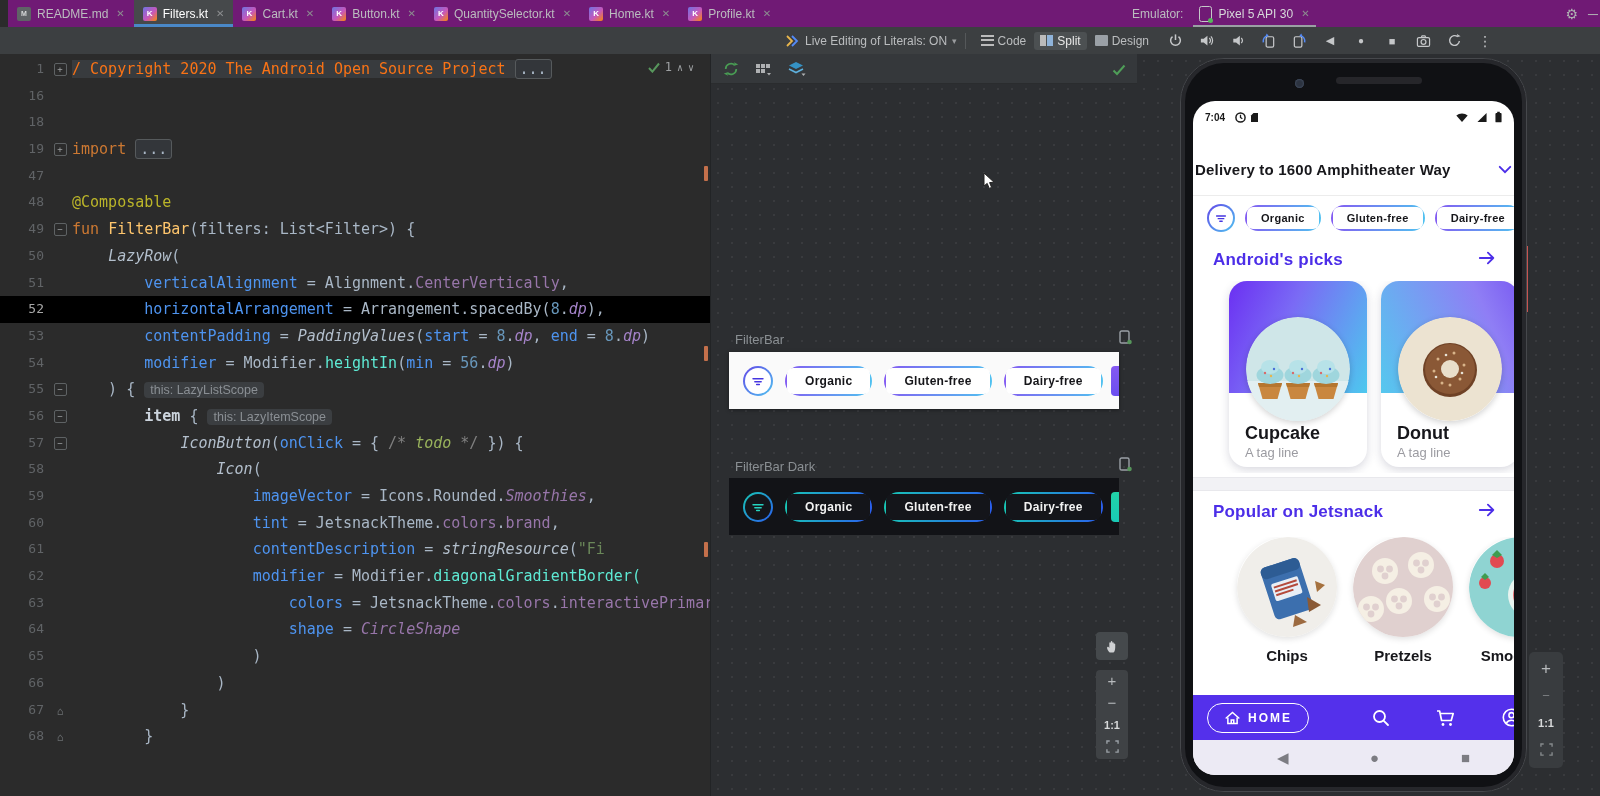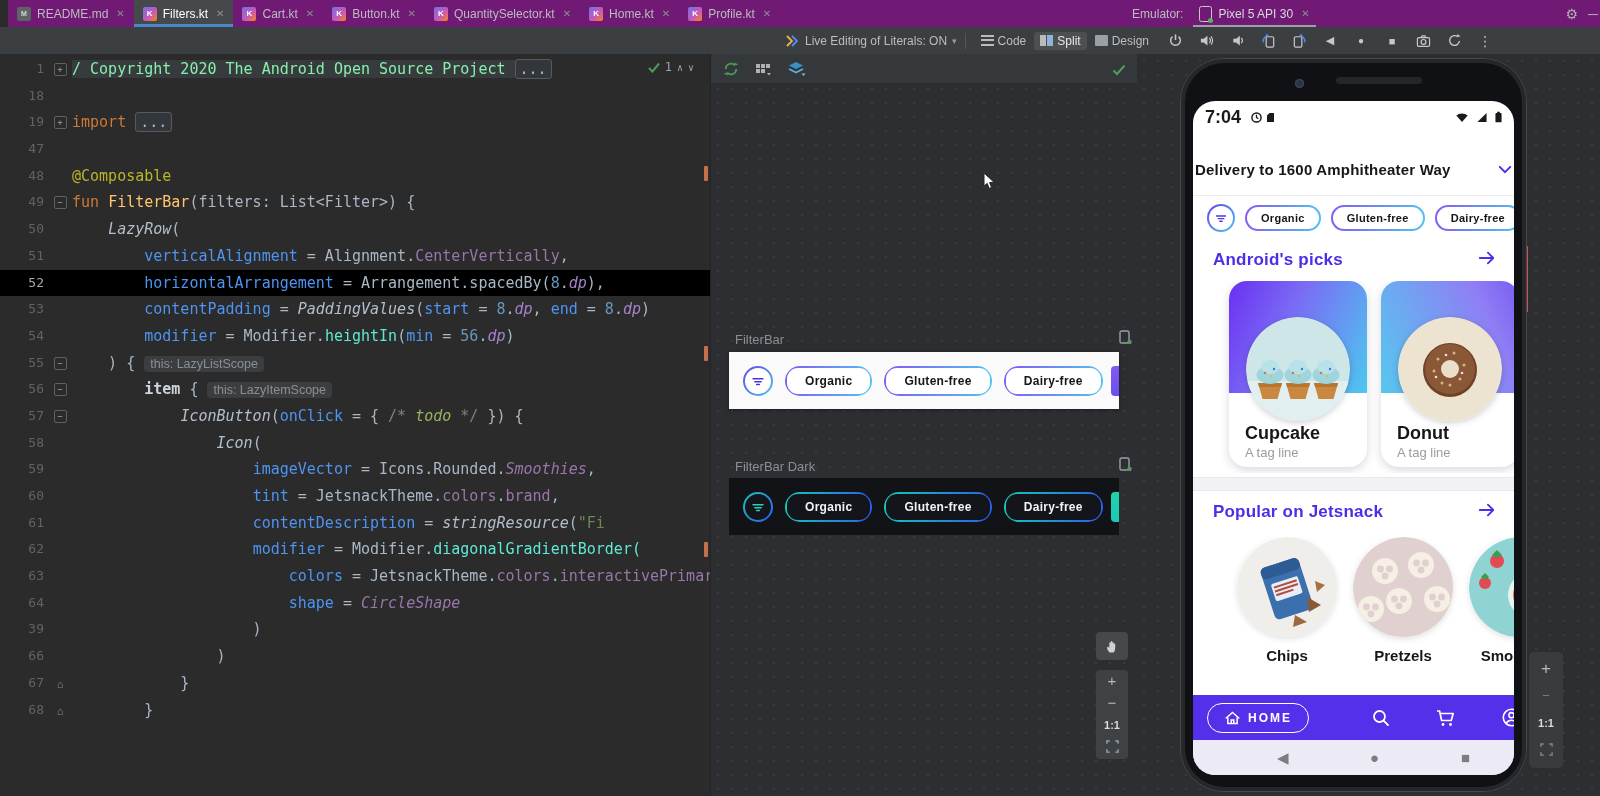--- a/index.html
+++ b/index.html
@@ -48,39 +48,39 @@
   .c-p{color:#a9b7c6}.c-kw{color:#cc7832}.c-fn{color:#ffc66d}.c-ann{color:#bbb529}
   .c-arg{color:#4e94f0}.c-num{color:#6897bb}.c-ext{color:#a583c9;font-style:italic}
   .c-prop{color:#9876aa}.c-propi{color:#9876aa;font-style:italic}
   .c-propu{color:#9876aa;text-decoration-color:#c97a4a}
   .c-cmt{color:#808080}.c-todo{color:#99b35c;font-style:italic}.c-str{color:#6a8759}
   .c-it{font-style:italic;color:#b3bfcc}.c-fnit{color:#5eead4;}
   .c-bold{font-weight:bold;color:#ccd4dd}
   .c-fold{background:#33363a;border:1px solid #565a5c;border-radius:3px;padding:0 4px;color:#a9b7c6}
   .c-hint{background:#3b3e41;border-radius:4px;padding:1px 6px;color:#8a8f94;font-size:12.5px;
           font-family:"Liberation Sans",sans-serif}
-  .c-cmtbg{color:#86efac;background:#383b3e}
+  .c-cmtbg{color:#f97316;background:#383b3e}
   .insp{position:absolute;right:16px;top:6px;display:flex;align-items:center;gap:5px;color:#9da0a2;font-size:12px}
   .stripe{position:absolute;right:1px;width:5px;background:transparent}
   .stripe .mark{position:absolute;left:0;width:4px;height:15px;background:#c4704b;border-radius:1px}
   
   .dots{background-color:#2c2e31;background-image:radial-gradient(rgba(205,210,215,.08) 1px,transparent 1.3px);background-size:14px 14px}
   .preview{position:absolute;left:710px;top:54px;width:427px;height:742px;border-left:1px solid #222426;overflow:hidden}
   .ptoolbar{position:absolute;left:0;top:0;width:100%;height:30px;background:#35383b;display:flex;align-items:center;
             gap:16px;padding-left:12px;box-sizing:border-box;border-bottom:1px solid #2a2c2e}
   .pt-ico{display:inline-flex;align-items:center}
   .pt-check{position:absolute;right:12px;top:8px}
   .pv-label{position:absolute;color:#8a8f93;font-size:13px}
   .pv-target{position:absolute;right:6px}
   .strip{position:absolute;left:18px;width:390px;height:57px;display:flex;align-items:center;gap:12px;
          padding-left:14px;box-sizing:border-box;overflow:hidden}
   .strip.light{background:#fafafa;box-shadow:0 1px 4px rgba(0,0,0,.4)}
   .strip.darkbg{background:#121317}
   .chip{display:inline-flex;padding:2px;border-radius:17px;background:linear-gradient(100deg,#8559f2,#4fc4f0);flex:none}
-  .chip-in{background:#fff;border-radius:11px;padding:6px 18px;font-weight:bold;font-size:12px;color:#16161a;letter-spacing:.3px}
+  .chip-in{background:#fff;border-radius:6px;padding:6px 18px;font-weight:bold;font-size:12px;color:#16161a;letter-spacing:.3px}
   .chip.dark{background:linear-gradient(100deg,#17c9b4,#2b5cf0)}
   .chip.dark .chip-in{background:#14151a;color:#f2f2f2}
   .chip.mini .chip-in{padding:5px 14px;font-size:11px}
   .fcirc{width:30px;height:30px;border-radius:50%;padding:2px;box-sizing:border-box;flex:none;
          background:linear-gradient(135deg,#6246e8,#4fc4f0);display:flex}
   .fcirc .fin{flex:1;border-radius:50%;background:#fff;display:flex;align-items:center;justify-content:center}
   .fcirc.dark{background:linear-gradient(135deg,#17c9b4,#2b5cf0)}
   .fcirc.dark .fin{background:#14151a}
   .sliver{position:absolute;right:0;width:8px;height:30px;border-radius:4px 0 0 4px}
   .panzoom{position:absolute;right:10px;display:flex;flex-direction:column;align-items:center}
@@ -94,21 +94,21 @@
   .estripe{position:absolute;left:387px;top:192px;width:4px;height:66px;background:#c75450}
   .ezoom{position:absolute;left:392px;top:598px;width:34px;border-radius:5px;background:#393c3f;
          display:flex;flex-direction:column;align-items:center;gap:13px;padding:10px 0}
   .phone{position:absolute;left:43px;top:4px;width:345px;height:732px;background:#101114;border-radius:44px;
          border:1px solid #46484c;box-shadow:inset 0 0 0 4px #26272b}
   .speaker{position:absolute;left:155px;top:18px;width:86px;height:7px;border-radius:4px;background:#26262a}
   .camdot{position:absolute;left:114px;top:20px;width:9px;height:9px;border-radius:50%;background:#2c3340;box-shadow:inset 0 0 2px #5a6a82}
   .screen{position:absolute;left:12px;top:42px;width:321px;height:674px;background:#fff;border-radius:22px;overflow:hidden}
   
   .sbar{position:absolute;left:0;top:0;width:100%;height:26px;display:flex;align-items:center;padding:6px 12px 0;box-sizing:border-box;color:#1a1a1a}
-  .sbar .time{font-size:18px;font-weight:bold;margin-right:6px}
+  .sbar .time{font-size:10px;font-weight:bold;margin-right:6px}
   .s-ico{display:inline-flex;margin-left:4px}
   .sbar .right{margin-left:auto;display:flex;align-items:center;gap:3px}
   .delivery{position:absolute;left:0;top:48px;width:100%;height:40px;display:flex;align-items:center;padding:0 2px;box-sizing:border-box}
   .delivery .txt{font-size:15px;font-weight:bold;color:#17171b;letter-spacing:.2px}
   .delivery .chev{margin-left:auto}
   .hairline{position:absolute;left:0;top:94px;width:100%;height:1px;background:#ececec}
   .pchips{position:absolute;left:0;top:100px;width:100%;height:34px;display:flex;align-items:center;gap:10px;padding-left:14px;box-sizing:border-box;overflow:hidden}
   .section-h{position:absolute;left:0;width:100%;display:flex;align-items:center;padding:0 16px 0 20px;box-sizing:border-box}
   .section-h .t{font-size:17px;font-weight:bold;color:#4c2ee8;letter-spacing:.2px}
   .section-h .arr{margin-left:auto}
@@ -262,41 +262,42 @@
           <path d="M10.6 1l.7 3.2 3.2-.7z" fill="#c5c7c9"></path>
         </svg>
       </span>
       <span class="ectrl" style="font-size: 14px;">⋮</span>
     </div>
 </div>
 
 <div class="editor">
   <div style="padding-top:2px">
       <div class="cl"><span class="g-num">1</span><span class="g-fold"><span class="foldbox">+</span></span><span class="code"><span class="c-cmtbg">/ Copyright 2020 The Android Open Source Project </span><span class="c-fold">...</span></span></div>
+      <div class="cl"><span class="g-num">16</span><span class="g-fold"></span><span class="code"></span></div>
       <div class="cl"><span class="g-num">18</span><span class="g-fold"></span><span class="code"></span></div>
       <div class="cl"><span class="g-num">19</span><span class="g-fold"><span class="foldbox">+</span></span><span class="code"><span class="c-kw">import</span><span class="c-p"> </span><span class="c-fold">...</span></span></div>
       <div class="cl"><span class="g-num">47</span><span class="g-fold"></span><span class="code"></span></div>
       <div class="cl"><span class="g-num">48</span><span class="g-fold"></span><span class="code"><span class="c-ann">@Composable</span></span></div>
       <div class="cl"><span class="g-num">49</span><span class="g-fold"><span class="foldbox">−</span></span><span class="code"><span class="c-kw">fun </span><span class="c-fn">FilterBar</span><span class="c-p">(filters: List&lt;Filter&gt;) {</span></span></div>
       <div class="cl"><span class="g-num">50</span><span class="g-fold"></span><span class="code"><span class="c-p">    </span><span class="c-it">LazyRow</span><span class="c-p">(</span></span></div>
       <div class="cl"><span class="g-num">51</span><span class="g-fold"></span><span class="code"><span class="c-p">        </span><span class="c-arg">verticalAlignment</span><span class="c-p"> = Alignment.</span><span class="c-prop">CenterVertically</span><span class="c-p">,</span></span></div>
       <div class="cl hl"><span class="g-num">52</span><span class="g-fold"></span><span class="code"><span class="c-p">        </span><span class="c-arg">horizontalArrangement</span><span class="c-p"> = Arrangement.spacedBy(</span><span class="c-num">8</span><span class="c-p">.</span><span class="c-ext">dp</span><span class="c-p">),</span></span></div>
       <div class="cl"><span class="g-num">53</span><span class="g-fold"></span><span class="code"><span class="c-p">        </span><span class="c-arg">contentPadding</span><span class="c-p"> = </span><span class="c-it">PaddingValues</span><span class="c-p">(</span><span class="c-arg">start</span><span class="c-p"> = </span><span class="c-num">8</span><span class="c-p">.</span><span class="c-ext">dp</span><span class="c-p">, </span><span class="c-arg">end</span><span class="c-p"> = </span><span class="c-num">8</span><span class="c-p">.</span><span class="c-ext">dp</span><span class="c-p">)</span></span></div>
       <div class="cl"><span class="g-num">54</span><span class="g-fold"></span><span class="code"><span class="c-p">        </span><span class="c-arg">modifier</span><span class="c-p"> = Modifier.</span><span class="c-fnit">heightIn</span><span class="c-p">(</span><span class="c-arg">min</span><span class="c-p"> = </span><span class="c-num">56</span><span class="c-p">.</span><span class="c-ext">dp</span><span class="c-p">)</span></span></div>
       <div class="cl"><span class="g-num">55</span><span class="g-fold"><span class="foldbox">−</span></span><span class="code"><span class="c-p">    ) { </span><span class="c-hint">this: LazyListScope</span></span></div>
       <div class="cl"><span class="g-num">56</span><span class="g-fold"><span class="foldbox">−</span></span><span class="code"><span class="c-p">        </span><span class="c-bold">item</span><span class="c-p"> { </span><span class="c-hint">this: LazyItemScope</span></span></div>
       <div class="cl"><span class="g-num">57</span><span class="g-fold"><span class="foldbox">−</span></span><span class="code"><span class="c-p">            </span><span class="c-it">IconButton</span><span class="c-p">(</span><span class="c-arg">onClick</span><span class="c-p"> = { </span><span class="c-cmt">/* </span><span class="c-todo">todo</span><span class="c-cmt"> */</span><span class="c-p"> }) {</span></span></div>
       <div class="cl"><span class="g-num">58</span><span class="g-fold"></span><span class="code"><span class="c-p">                </span><span class="c-it">Icon</span><span class="c-p">(</span></span></div>
       <div class="cl"><span class="g-num">59</span><span class="g-fold"></span><span class="code"><span class="c-p">                    </span><span class="c-arg">imageVector</span><span class="c-p"> = Icons.Rounded.</span><span class="c-propi">Smoothies</span><span class="c-p">,</span></span></div>
       <div class="cl"><span class="g-num">60</span><span class="g-fold"></span><span class="code"><span class="c-p">                    </span><span class="c-arg">tint</span><span class="c-p"> = JetsnackTheme.</span><span class="c-prop">colors</span><span class="c-p">.</span><span class="c-propu">brand</span><span class="c-p">,</span></span></div>
       <div class="cl"><span class="g-num">61</span><span class="g-fold"></span><span class="code"><span class="c-p">                    </span><span class="c-arg">contentDescription</span><span class="c-p"> = </span><span class="c-it">stringResource</span><span class="c-p">(</span><span class="c-str">"Fi</span></span></div>
       <div class="cl"><span class="g-num">62</span><span class="g-fold"></span><span class="code"><span class="c-p">                    </span><span class="c-arg">modifier</span><span class="c-p"> = Modifier.</span><span class="c-fnit">diagonalGradientBorder(</span></span></div>
       <div class="cl"><span class="g-num">63</span><span class="g-fold"></span><span class="code"><span class="c-p">                        </span><span class="c-arg">colors</span><span class="c-p"> = JetsnackTheme.</span><span class="c-prop">colors</span><span class="c-p">.</span><span class="c-propu">interactivePrimary</span></span></div>
       <div class="cl"><span class="g-num">64</span><span class="g-fold"></span><span class="code"><span class="c-p">                        </span><span class="c-arg">shape</span><span class="c-p"> = </span><span class="c-propi">CircleShape</span></span></div>
-      <div class="cl"><span class="g-num">39</span><span class="g-fold"></span><span class="code"><span class="c-p">                    )</span></span></div>
+      <div class="cl"><span class="g-num">65</span><span class="g-fold"></span><span class="code"><span class="c-p">                    )</span></span></div>
       <div class="cl"><span class="g-num">66</span><span class="g-fold"></span><span class="code"><span class="c-p">                )</span></span></div>
       <div class="cl"><span class="g-num">67</span><span class="g-fold"><span class="foldend">⌂</span></span><span class="code"><span class="c-p">            }</span></span></div>
       <div class="cl"><span class="g-num">68</span><span class="g-fold"><span class="foldend">⌂</span></span><span class="code"><span class="c-p">        }</span></span></div>
     </div>
   <div class="insp">
     <svg width="12" height="11" viewBox="0 0 12 11">
       <path d="M1 6l3.4 3.6L11 1.5" stroke="#57965c" stroke-width="2" fill="none"></path>
       </svg>
     <span>1</span>
     <span style="font-size:10px">∧</span>

